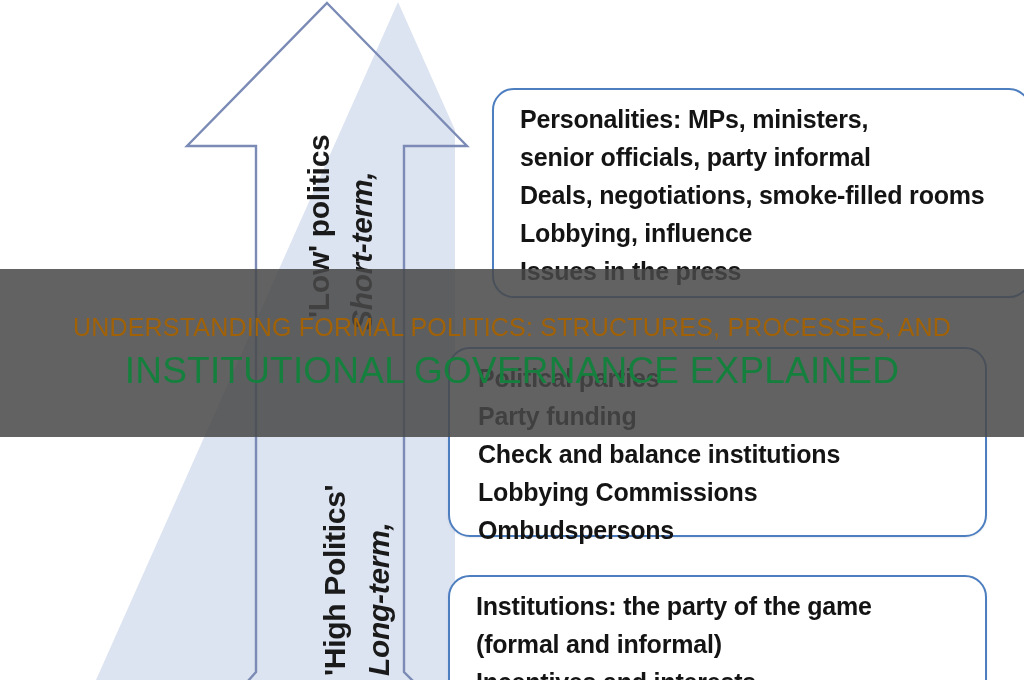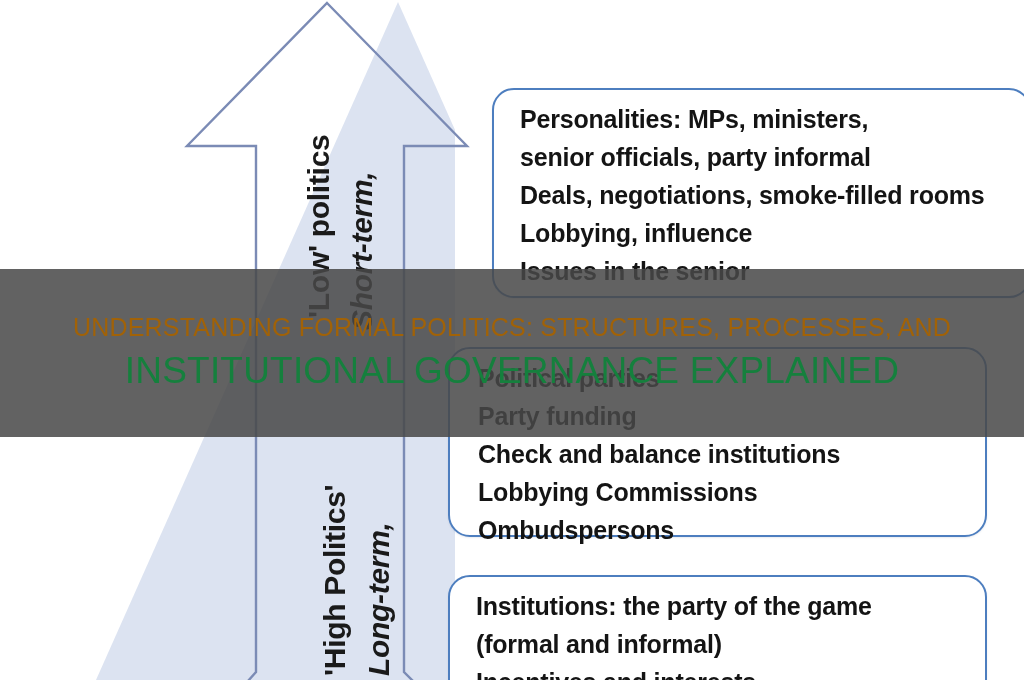--- a/index.html
+++ b/index.html
@@ -132,21 +132,21 @@
 
     <div class="axis-label" style="left:318px; top:676px; transform: rotate(-90deg);">'High Politics'</div>
 
     <div class="axis-label italic" style="left:362px; top:676px; transform: rotate(-90deg);">Long-term,</div>
 
     <div class="callout" id="callout-1">
       <div class="line">Personalities: MPs, ministers,</div>
       <div class="line">senior officials, party informal</div>
       <div class="line">Deals, negotiations, smoke-filled rooms</div>
       <div class="line">Lobbying, influence</div>
-      <div class="line">Issues in the senior</div>
+      <div class="line">Issues in the press</div>
     </div>
 
     <div class="callout" id="callout-2">
       <div class="line">Political parties</div>
       <div class="line">Party funding</div>
       <div class="line">Check and balance institutions</div>
       <div class="line">Lobbying Commissions</div>
       <div class="line">Ombudspersons</div>
     </div>
 

